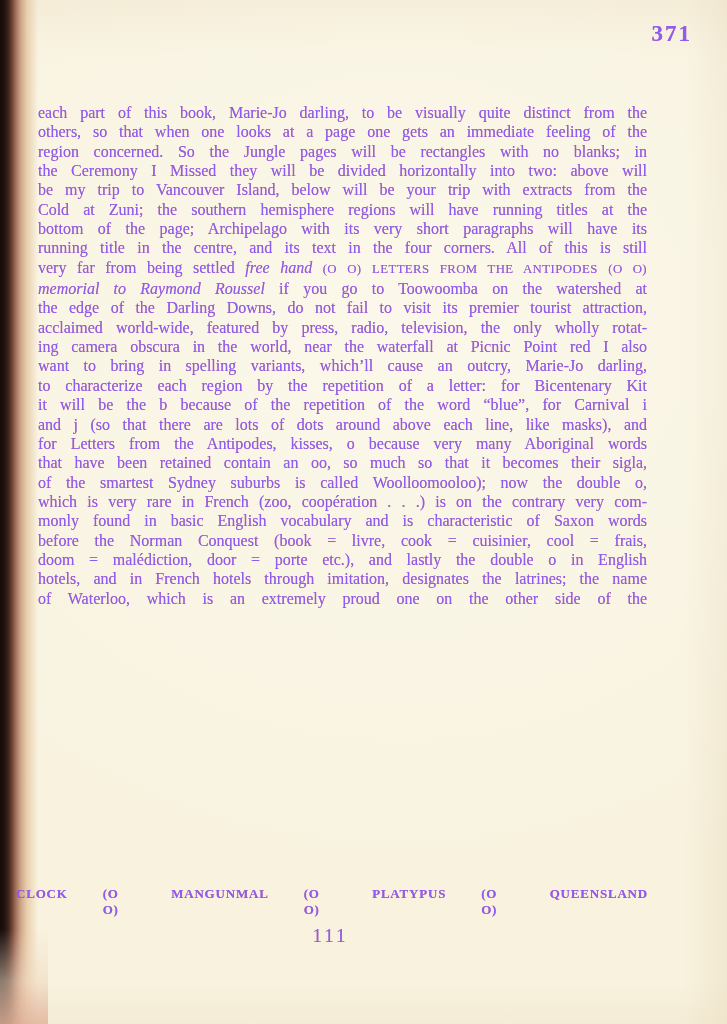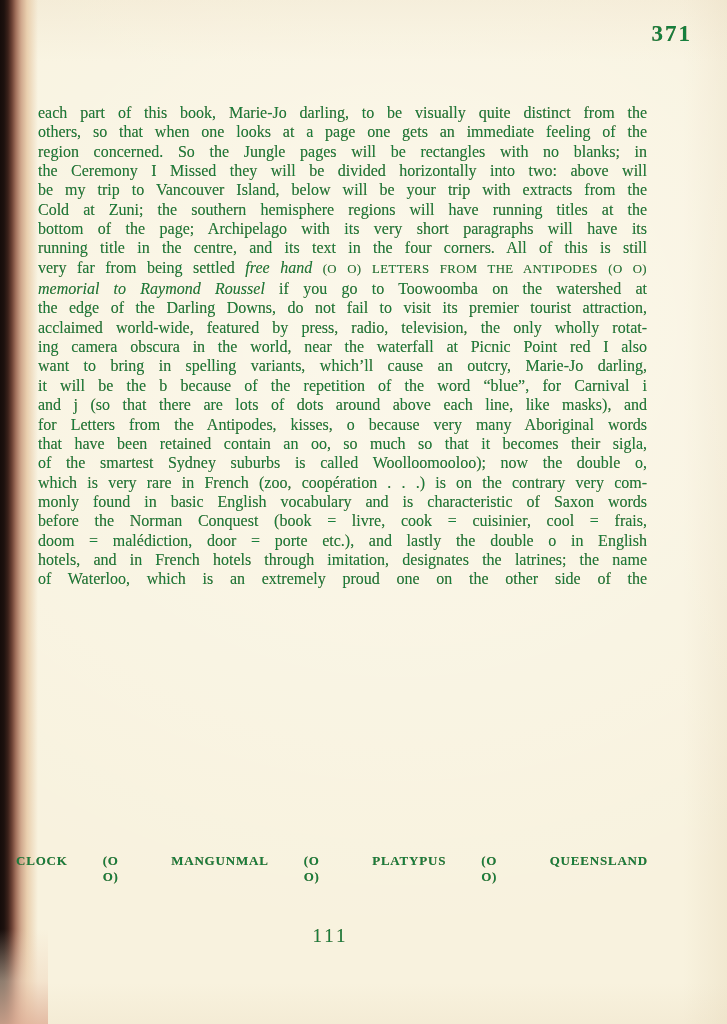--- a/index.html
+++ b/index.html
@@ -1,20 +1,20 @@
 <!DOCTYPE html>
 <html><head>
 <meta charset="utf-8">
 <style>
   html,body{margin:0;padding:0;}
   body{width:727px;height:1024px;background:#e9e2cf;font-family:"Liberation Serif",serif;}
   .page{
     position:relative;width:727px;height:1024px;overflow:hidden;
     background:#f8f2de;
-    color:#15803d;
+    color:#8b5cf6;
     text-shadow:0 0 .5px rgba(197,48,40,.55);
   }
   .page::before{
     content:"";position:absolute;inset:0;pointer-events:none;
     background:
       radial-gradient(135% 85% at 55% 32%, rgba(255,255,250,.45), rgba(255,255,250,0) 70%),
       linear-gradient(180deg, rgba(232,216,186,.30), rgba(232,216,186,0) 6%),
       linear-gradient(0deg, rgba(232,216,186,.25), rgba(232,216,186,0) 4%),
       linear-gradient(270deg, rgba(226,210,178,.30), rgba(226,210,178,0) 6%);
   }
@@ -35,21 +35,21 @@
   }
   .text-block{
     position:absolute;left:38px;top:63px;width:609px;
     font-size:16px;line-height:19.35px;margin-top:40px;
   }
   .bline{text-align:justify;text-align-last:justify;white-space:normal;}
   .bline.lastline{text-align-last:left;}
   .italic{font-style:italic;}
   .caps{font-size:.8em;letter-spacing:.4px;}
   .running-row{
-    position:absolute;left:16px;top:853px;width:632px;
+    position:absolute;left:16px;top:886px;width:632px;
     display:flex;justify-content:space-between;align-items:baseline;
     font-size:13px;font-weight:bold;letter-spacing:.8px;gap:35px;
   }
   .pagenum-bottom{
     position:absolute;left:38px;top:925px;width:585px;
     text-align:center;font-size:19px;letter-spacing:3px;
   }
 </style>
 </head>
 <body>
@@ -68,20 +68,21 @@
       <div class="bline"><span>be my trip to Vancouver Island, below will be your trip with extracts from the</span></div>
       <div class="bline"><span>Cold at Zuni; the southern hemisphere regions will have running titles at the</span></div>
       <div class="bline"><span>bottom of the page; Archipelago with its very short paragraphs will have its</span></div>
       <div class="bline"><span>running title in the centre, and its text in the four corners. All of this is still</span></div>
       <div class="bline"><span>very far from being settled </span><span class="italic">free hand</span><span> </span><span class="caps">(O O)</span><span> </span><span class="caps">LETTERS FROM THE ANTIPODES</span><span> </span><span class="caps">(O O)</span></div>
       <div class="bline"><span class="italic">memorial to Raymond Roussel</span><span> if you go to Toowoomba on the watershed at</span></div>
       <div class="bline"><span>the edge of the Darling Downs, do not fail to visit its premier tourist attraction,</span></div>
       <div class="bline"><span>acclaimed world-wide, featured by press, radio, television, the only wholly rotat-</span></div>
       <div class="bline"><span>ing camera obscura in the world, near the waterfall at Picnic Point red I also</span></div>
       <div class="bline"><span>want to bring in spelling variants, which’ll cause an outcry, Marie-Jo darling,</span></div>
+      <div class="bline"><span>to characterize each region by the repetition of a letter: for Bicentenary Kit</span></div>
       <div class="bline"><span>it will be the b because of the repetition of the word “blue”, for Carnival i</span></div>
       <div class="bline"><span>and j (so that there are lots of dots around above each line, like masks), and</span></div>
       <div class="bline"><span>for Letters from the Antipodes, kisses, o because very many Aboriginal words</span></div>
       <div class="bline"><span>that have been retained contain an oo, so much so that it becomes their sigla,</span></div>
       <div class="bline"><span>of the smartest Sydney suburbs is called Woolloomooloo); now the double o,</span></div>
       <div class="bline"><span>which is very rare in French (zoo, coopération . . .) is on the contrary very com-</span></div>
       <div class="bline"><span>monly found in basic English vocabulary and is characteristic of Saxon words</span></div>
       <div class="bline"><span>before the Norman Conquest (book = livre, cook = cuisinier, cool = frais,</span></div>
       <div class="bline"><span>doom = malédiction, door = porte etc.), and lastly the double o in English</span></div>
       <div class="bline"><span>hotels, and in French hotels through imitation, designates the latrines; the name</span></div>

